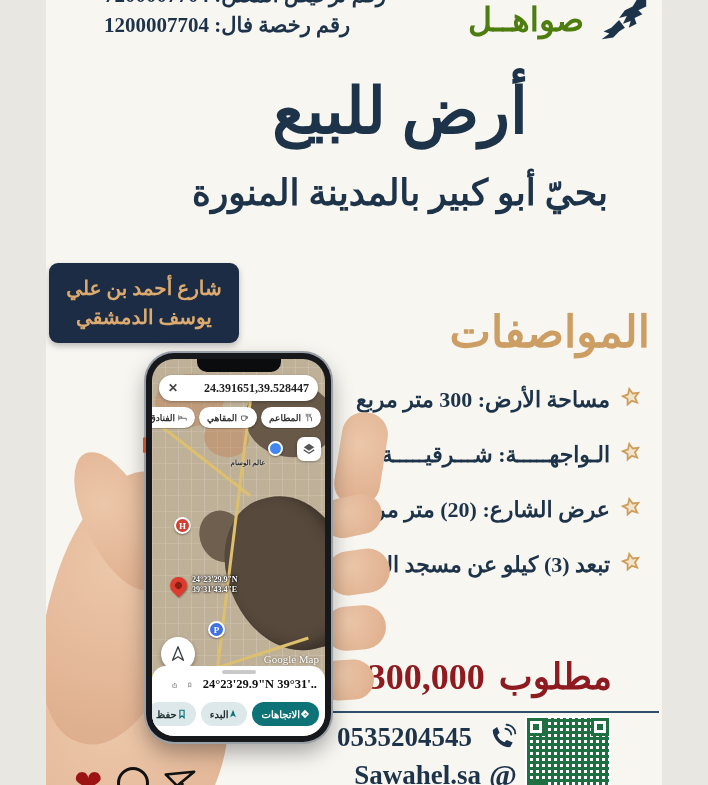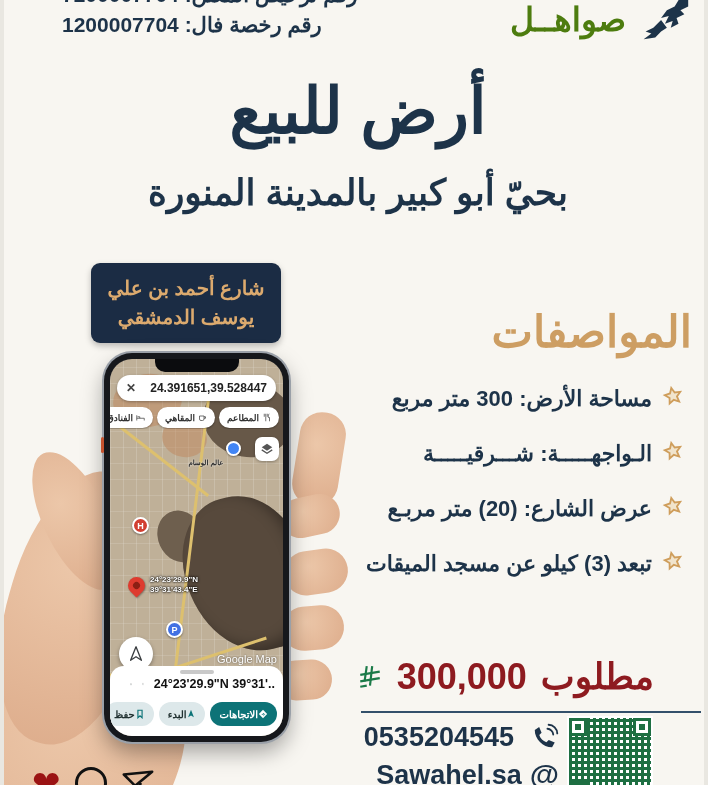--- a/index.html
+++ b/index.html
@@ -1,19 +1,19 @@
 <!DOCTYPE html>
 <html lang="ar" dir="rtl"><head>
 <meta charset="utf-8">
 <style>
   html,body{margin:0;padding:0;background:#e9e7e1;}
   .stage{
-    position:relative;width:700px;height:785px;margin:0 auto;
+    position:relative;width:616px;height:785px;margin:0 auto;
     background:#f8f6f1;overflow:hidden;direction:rtl;
-    font-family:Liberation Sans, sans-serif;color:#1d3349;
+    font-family:Liberation Serif, serif;color:#1d3349;
   }
   
   .clip-line{position:absolute;top:-17px;left:58px;font-size:21px;font-weight:800;color:#1d3349;direction:rtl;}
   .license{position:absolute;top:13px;left:58px;font-size:21px;font-weight:800;color:#1d3349;direction:rtl;}
   .brand{position:absolute;top:0px;right:10px;display:flex;align-items:center;gap:6px;direction:rtl;}
   .brand .horse{width:62px;height:48px;margin-top:-6px;}
   .brand-name{font-size:33px;font-weight:800;color:#4d7c0f;letter-spacing:-1px;margin-top:-4px;}
   
   .title{position:absolute;top:74px;left:0;width:708px;text-align:center;font-size:64px;font-weight:900;color:#1d3349;}
   .subtitle{position:absolute;top:172px;left:0;width:708px;text-align:center;font-size:36px;font-weight:600;color:#1d3349;}

